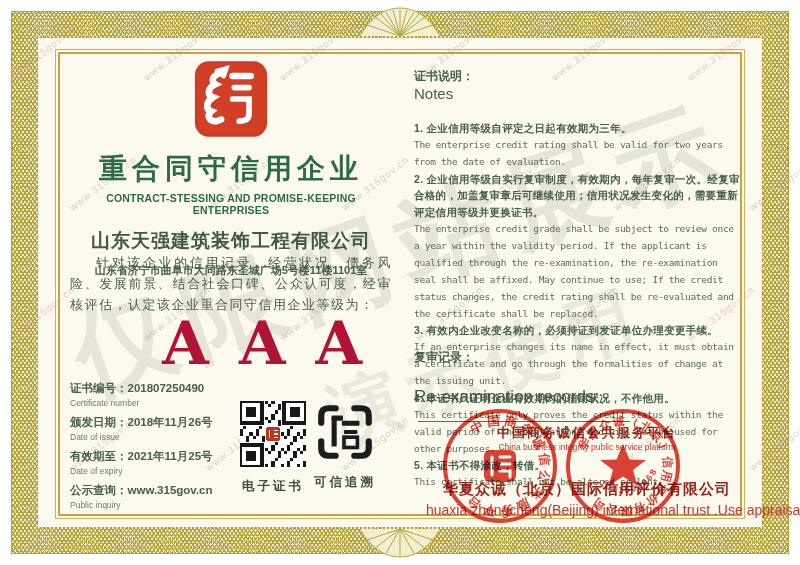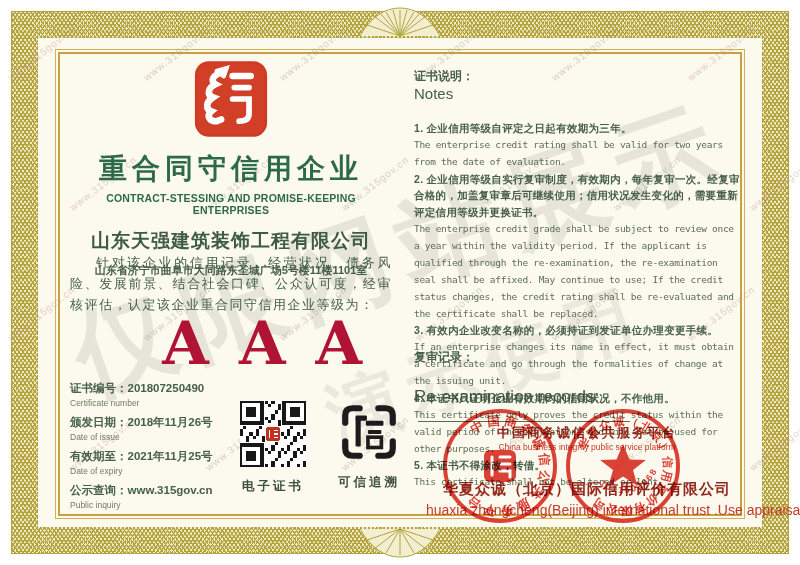--- a/index.html
+++ b/index.html
@@ -39,21 +39,21 @@
   .address{font-size:11px;font-weight:bold;color:#46604a;margin-top:9px;white-space:nowrap}
   .statement{position:absolute;left:70px;top:252px;width:322px;font-size:13px;font-weight:normal;
     color:#46604a;line-height:1.62;letter-spacing:1.5px;text-align:justify;text-indent:2em}
   .grade{position:absolute;left:70px;top:308px;width:322px;text-align:right;
     font-family:"DejaVu Serif","Liberation Serif",serif;font-size:60px;font-weight:bold;
     color:#b11335;letter-spacing:30px;text-indent:30px}
   .fields{position:absolute;left:70px;top:381px;width:175px}
   .field{margin-bottom:7px}
   .field .l{font-size:11.5px;font-weight:bold;color:#46604a;white-space:nowrap}
   .field .s{font-size:8.5px;color:#6d7d61;margin-top:2px}
-  .stamps{position:absolute;left:237px;top:401px;display:flex;gap:24px}
+  .stamps{position:absolute;left:237px;top:401px;display:flex;}
   .stamp{width:72px;text-align:center}
   .stamp .lab{margin-top:7px;font-size:12.5px;font-weight:bold;color:#3c4f3e;letter-spacing:3px;white-space:nowrap}
   
   .notes{position:absolute;left:414px;top:68px;width:330px;color:#46604a}
   .notes .tzh{font-size:12px;font-weight:bold;margin-bottom:0}
   .notes .ten{font-size:15px;font-weight:normal;margin-bottom:18px}
   .n-zh{font-size:10.5px;font-weight:bold;line-height:1.6;letter-spacing:.3px}
   .n-en{font-size:9.5px;line-height:1.78;color:#5a6f52;font-family:"DejaVu Sans Mono","Liberation Mono",monospace;letter-spacing:-.3px}
   .review{position:absolute;left:414px;top:349px;color:#46604a}
   .review .rzh{font-size:12px;font-weight:bold}

